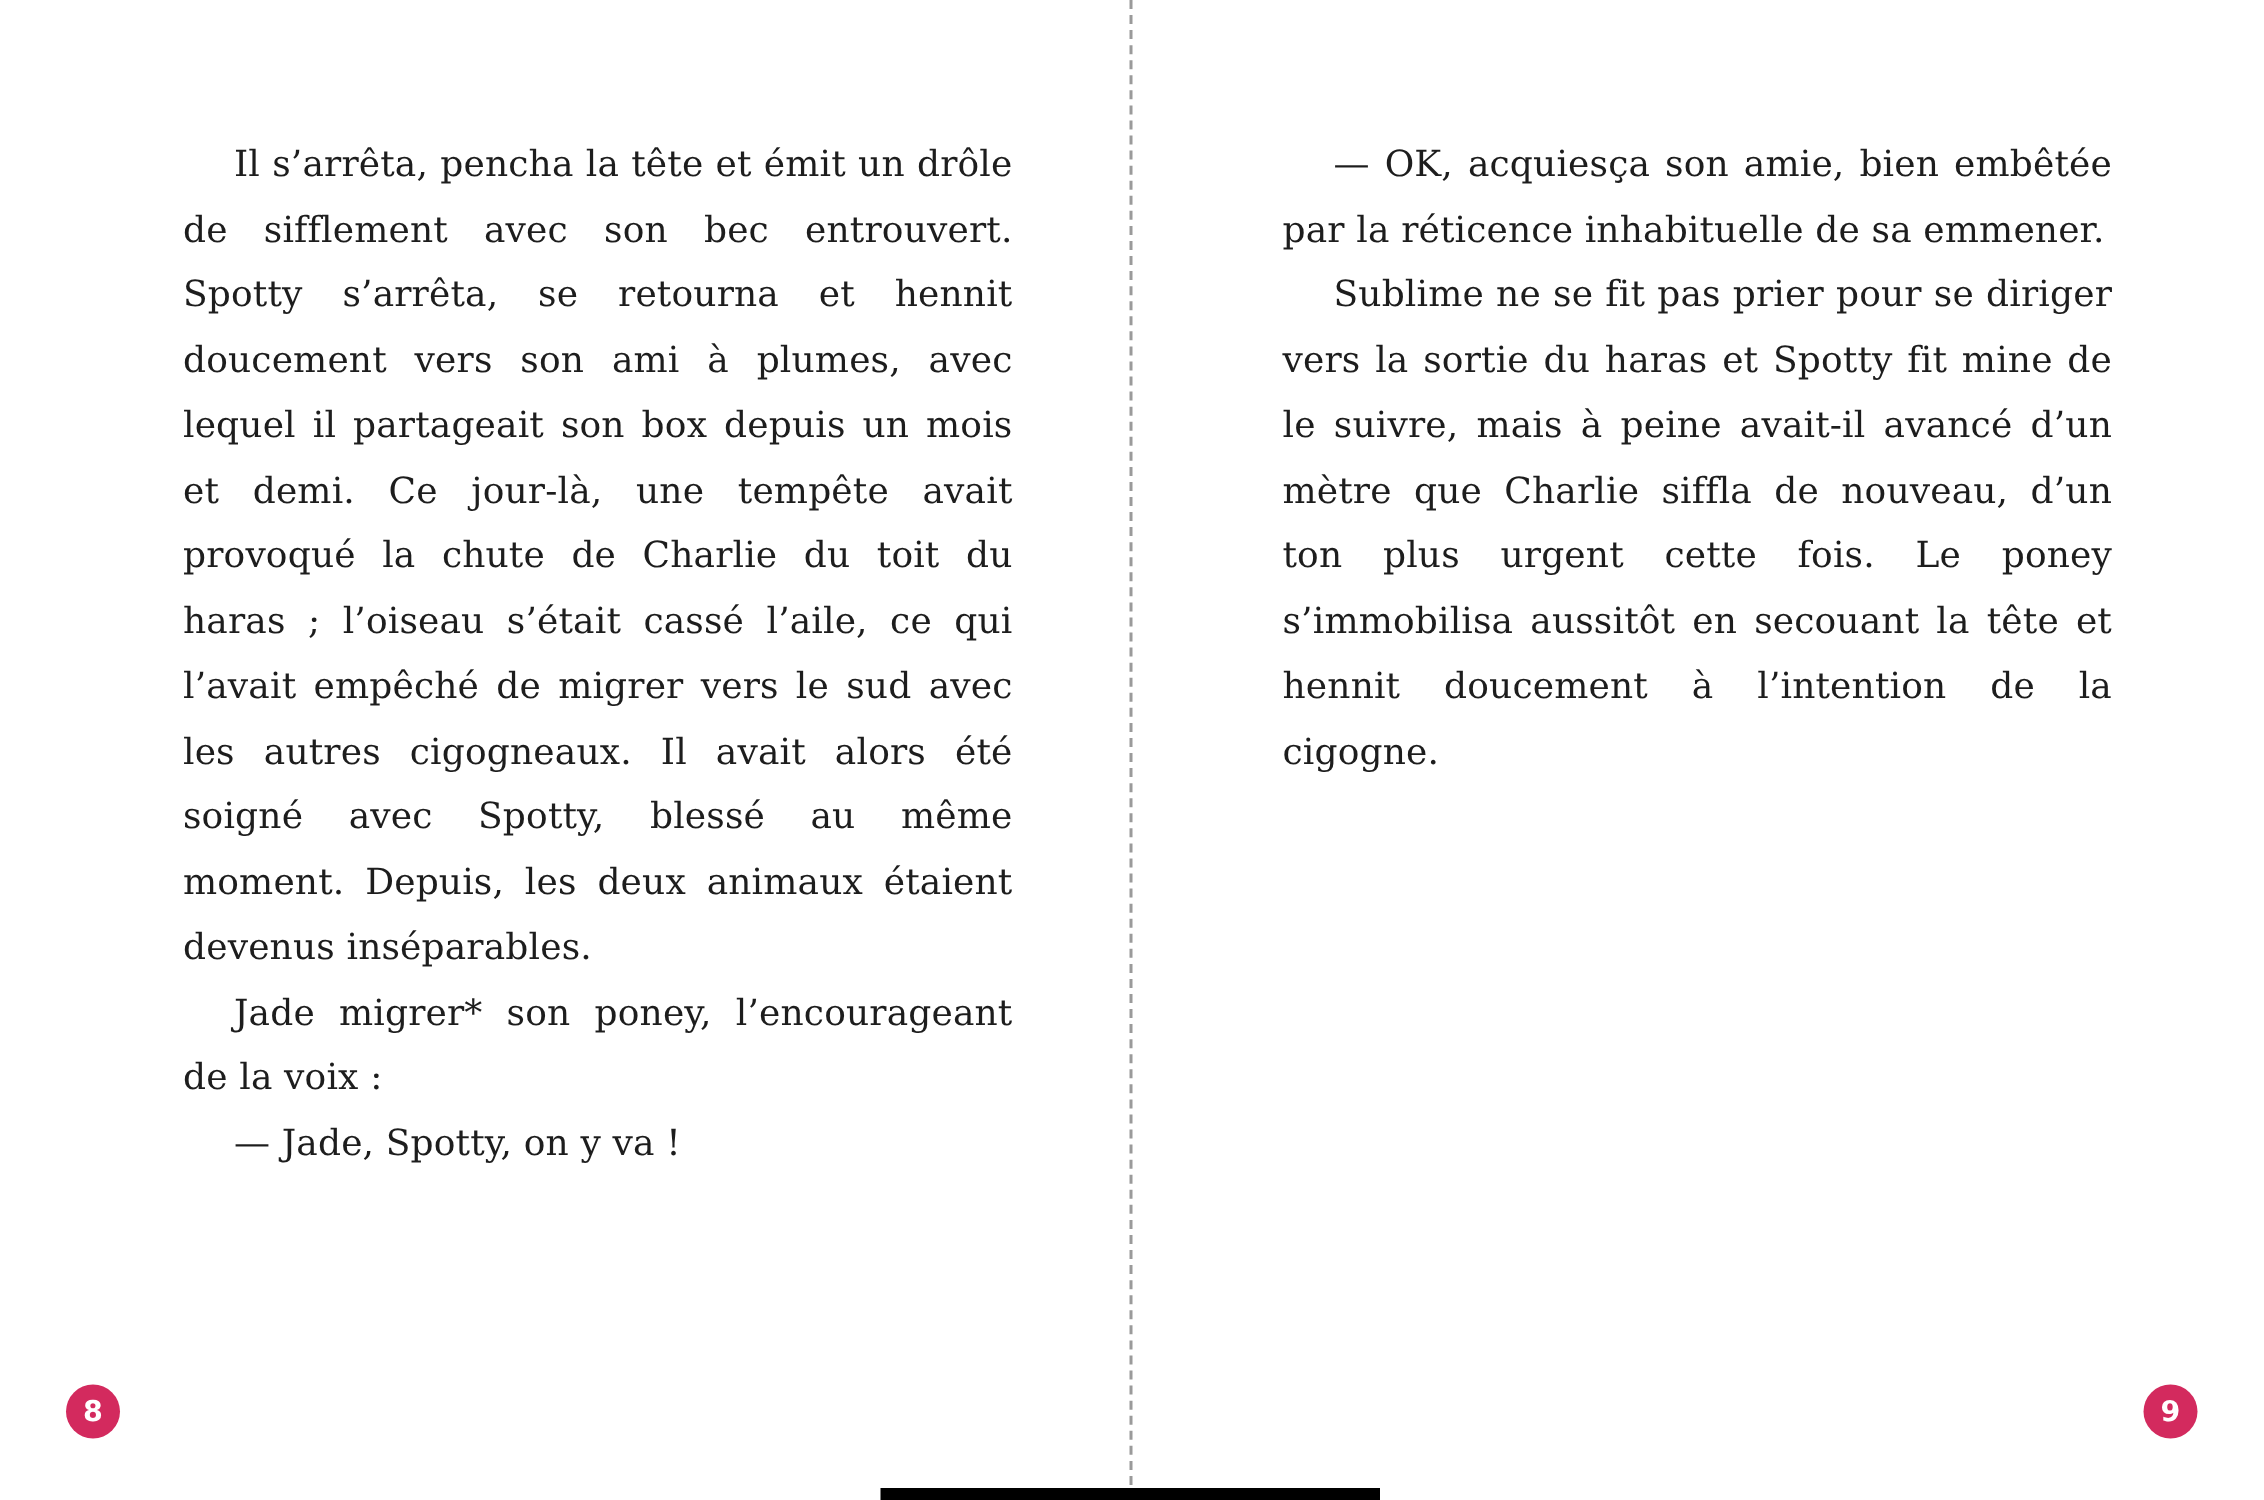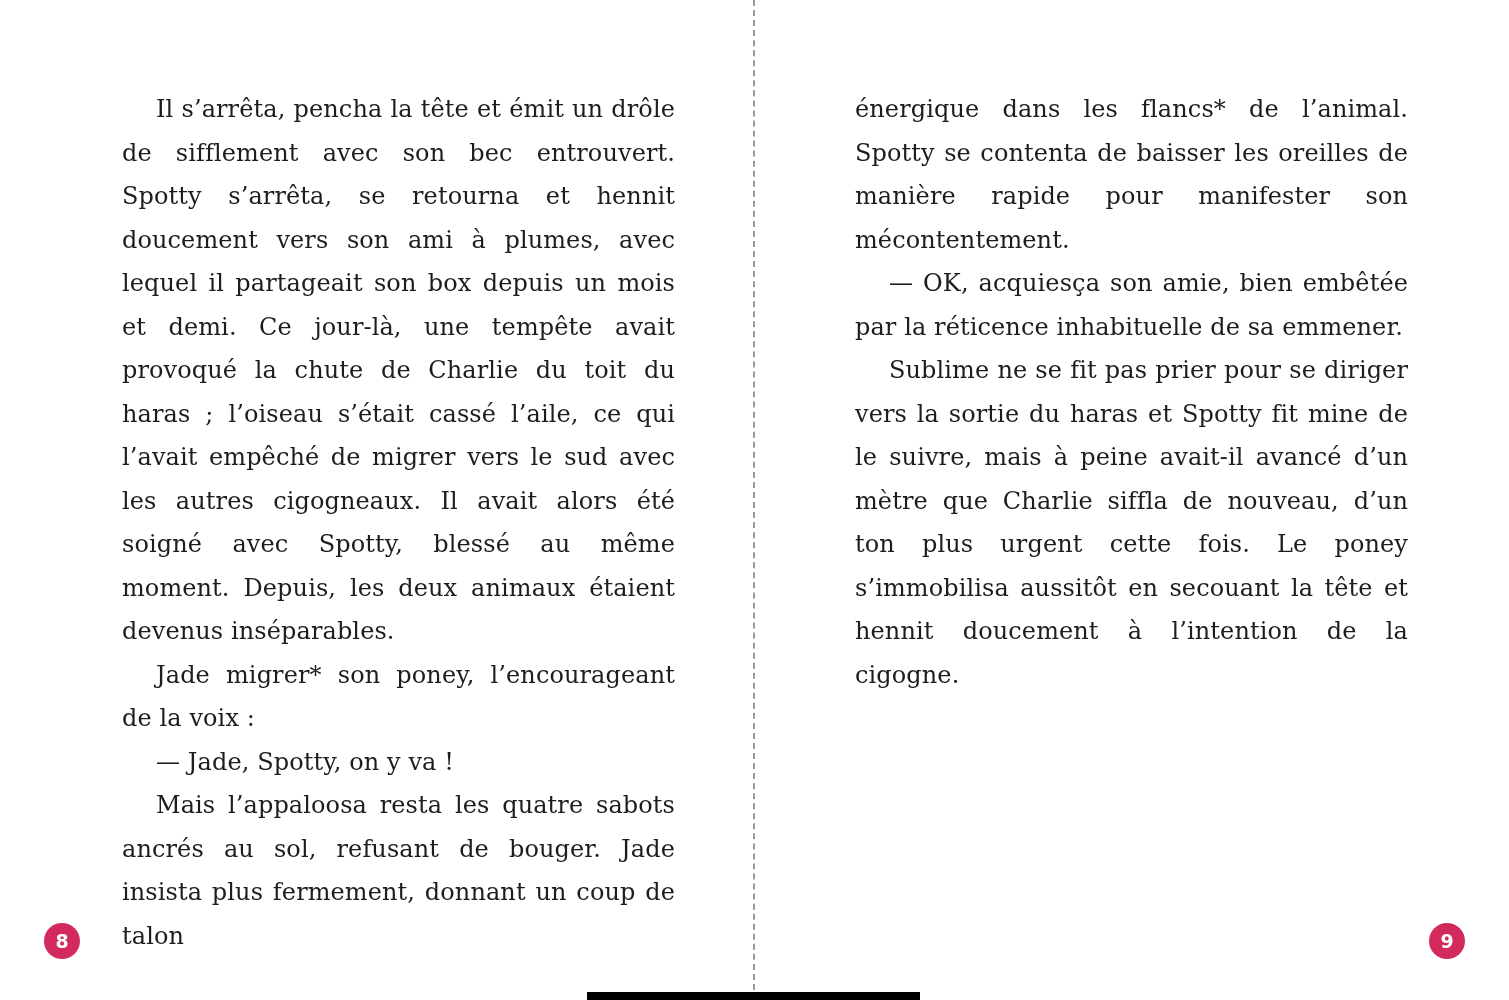--- a/index.html
+++ b/index.html
@@ -69,25 +69,23 @@
 </style>
 </head>
 <body>
 
 <div class="gutter-line"></div>
 
 <div class="page-text left">
   <p>Il s’arrêta, pencha la tête et émit un drôle de sifflement avec son bec entrouvert. Spotty s’arrêta, se retourna et hennit doucement vers son ami à plumes, avec lequel il partageait son box depuis un mois et demi. Ce jour-là, une tempête avait provoqué la chute de Charlie du toit du haras ; l’oiseau s’était cassé l’aile, ce qui l’avait empêché de migrer vers le sud avec les autres cigogneaux. Il avait alors été soigné avec Spotty, blessé au même moment. Depuis, les deux animaux étaient devenus inséparables.</p>
   <p>Jade migrer* son poney, l’encourageant de la voix :</p>
   <p>— Jade, Spotty, on y va !</p>
-  <p>Mais l’appaloosa resta les quatre sabots ancrés au sol, refusant de bouger. Jade insista plus fermement, donnant un coup de talon</p>
 </div>
 
 <div class="page-text right">
-  <p class="no-indent">énergique dans les flancs* de l’animal. Spotty se contenta de baisser les oreilles de manière rapide pour manifester son mécontentement.</p>
   <p>— OK, acquiesça son amie, bien embêtée par la réticence inhabituelle de sa emmener.</p>
   <p>Sublime ne se fit pas prier pour se diriger vers la sortie du haras et Spotty fit mine de le suivre, mais à peine avait-il avancé d’un mètre que Charlie siffla de nouveau, d’un ton plus urgent cette fois. Le poney s’immobilisa aussitôt en secouant la tête et hennit doucement à l’intention de la cigogne.</p>
 </div>
 
 <div class="page-num left">8</div>
 <div class="page-num right">9</div>
 
 <div class="bottom-bar"></div>
 
 </body></html>

